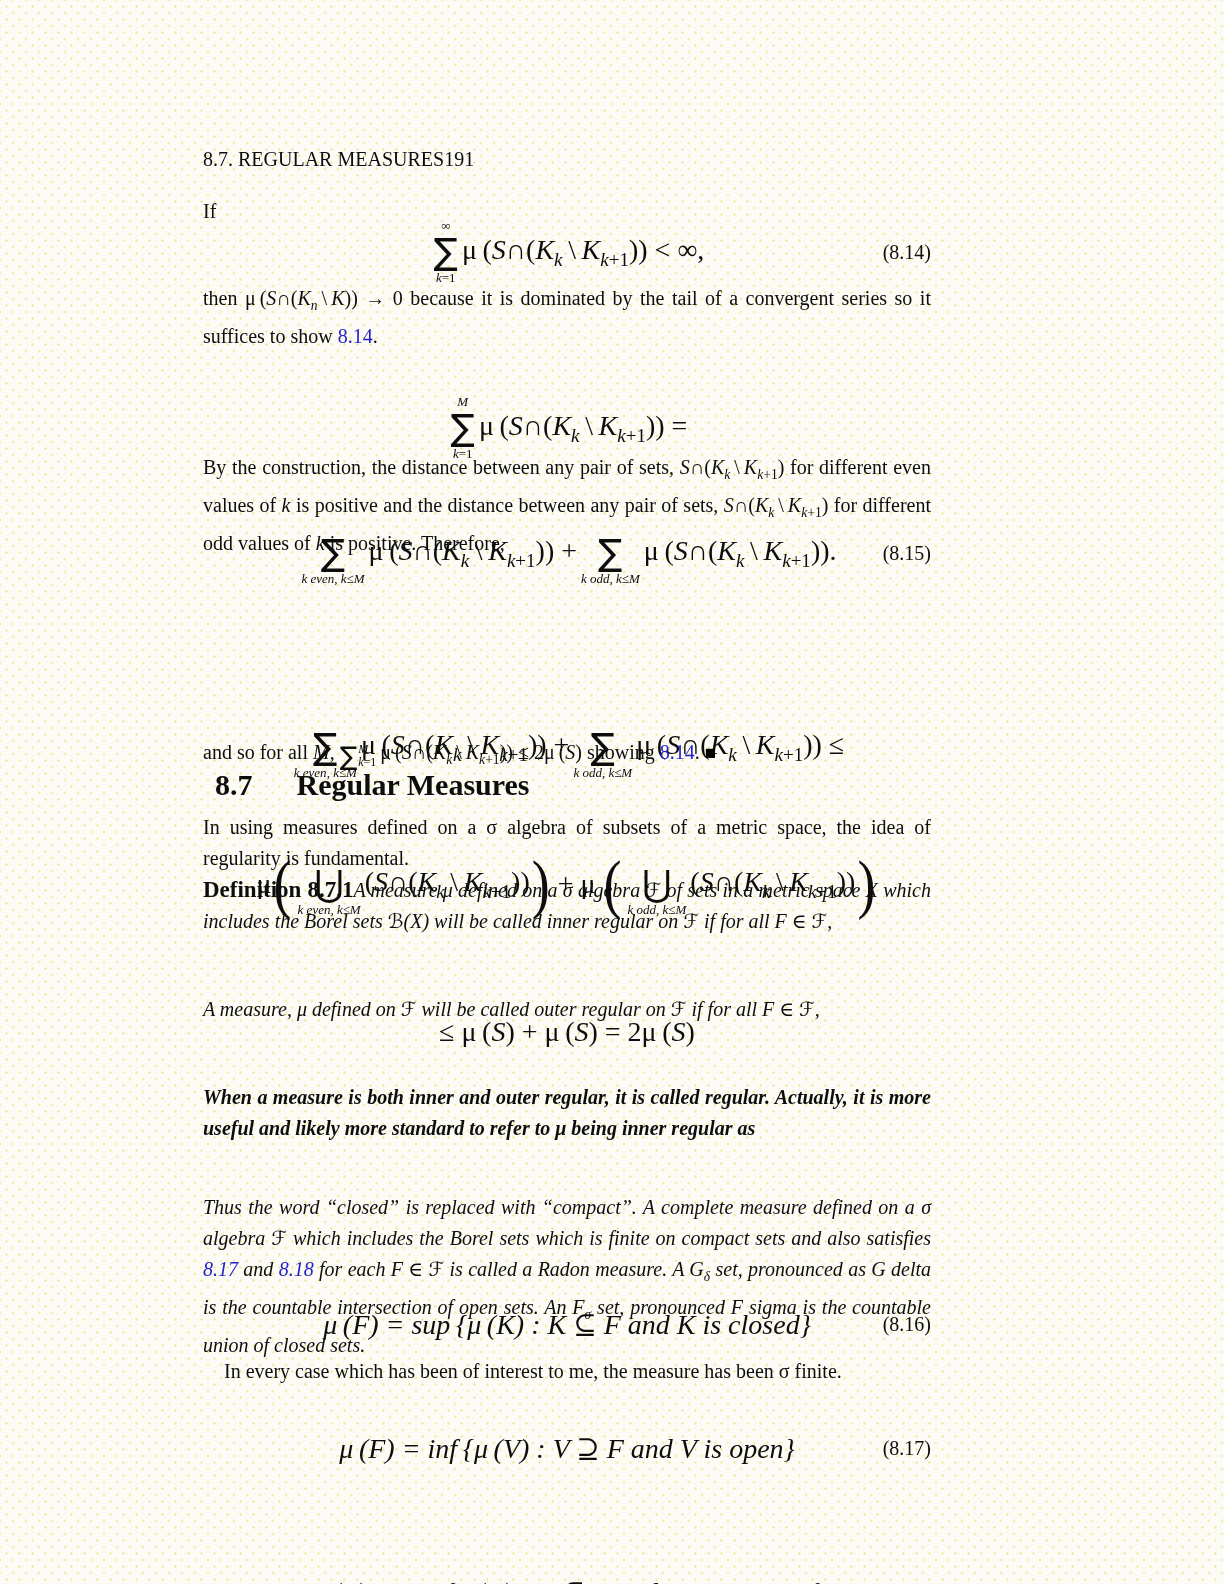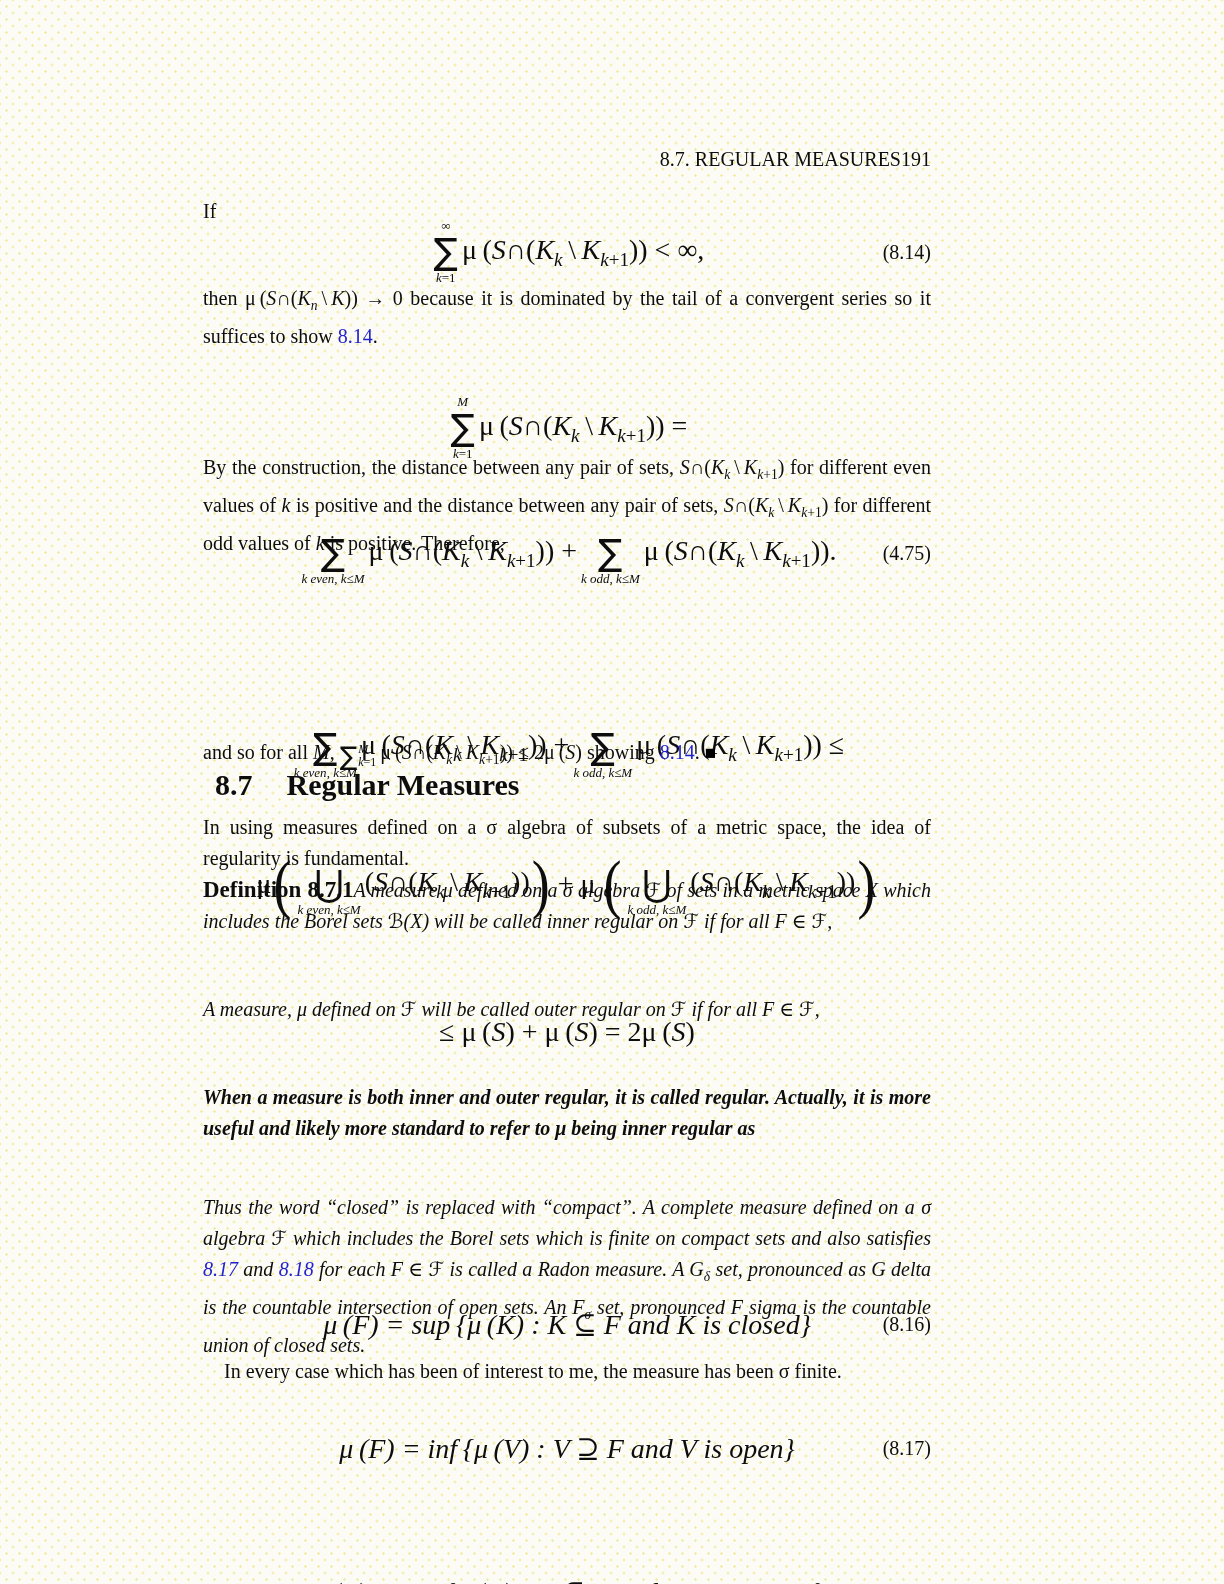--- a/index.html
+++ b/index.html
@@ -10,42 +10,42 @@
       radial-gradient(circle,#f2eca2 1px,transparent 1.45px),
       radial-gradient(circle,#f2eca2 1px,transparent 1.45px);
     background-size:13px 13px;
     background-position:0 0,6.5px 6.5px;
     color:#0d0d0d;
     font-family:"Liberation Serif","DejaVu Serif",serif;
     font-size:20px;
   }
   .content{position:absolute;left:203px;top:0;width:728px;}
   .blk{position:absolute;left:0;width:728px;}
-  .hdr{display:flex;justify-content:flex-end;font-size:20px;}
+  .hdr{display:flex;justify-content:flex-start;font-size:20px;}
   p{margin:0;line-height:31px;text-align:justify;}
   .it{font-style:italic;}
   .indent{text-indent:21px;}
   .ref{color:#2323cc;cursor:pointer;}
   .qed{color:#000;font-size:19px;}
   .equation{display:flex;align-items:center;justify-content:center;position:relative;}
   .eq-tag{position:absolute;right:0;top:50%;transform:translateY(-50%);font-style:normal;}
   .eq-body{display:flex;align-items:center;justify-content:center;white-space:nowrap;}
   .eq-body .mx{font-size:28px;}
   .bigop{display:inline-flex;flex-direction:column;align-items:center;margin:0 4px;}
   .bigop .glyph{font-size:36px;line-height:1;font-family:"DejaVu Sans","DejaVu Serif",sans-serif;}
   .bigop .lt,.bigop .lb{font-size:13px;line-height:1.2;font-style:normal;}
   .bigop.nt{padding-top:15px;}
   .bigp{display:inline-block;font-size:54px;line-height:1;font-weight:300;transform:scaleY(1.22);margin:0 2px;font-family:"Liberation Serif",serif;}
   .plus{margin:0 6px;}
   .isum{display:inline-flex;align-items:center;vertical-align:-6px;}
   .isig{font-size:26px;line-height:1;font-family:"DejaVu Sans","DejaVu Serif",sans-serif;}
   .ss{display:inline-flex;flex-direction:column;font-size:12px;line-height:1.1;margin-left:1px;}
   .scr{font-family:"DejaVu Sans","DejaVu Serif",serif;font-style:italic;}
   .sec-head{font-weight:bold;font-size:30px;padding-left:12px;}
-  .sec-num{margin-right:34px;}
+  .sec-num{margin-right:44px;}
   .def-label{font-weight:bold;font-size:23px;font-style:normal;}
   sub{font-size:0.68em;}
 </style>
 </head>
 <body>
 
 <div class="page">
   <div class="content">
 
     <div class="blk hdr" style="top:148px;">
@@ -86,21 +86,21 @@
             <span class="glyph">∑</span>
             <span class="lb"><i>k even</i>, <i>k</i>≤<i>M</i></span>
           </span>
           <span class="mx">μ (<i>S</i>∩(<i>K</i><sub><i>k</i></sub> \ <i>K</i><sub><i>k</i>+1</sub>)) +</span>
           <span class="bigop nt">
             <span class="glyph">∑</span>
             <span class="lb"><i>k odd</i>, <i>k</i>≤<i>M</i></span>
           </span>
           <span class="mx">μ (<i>S</i>∩(<i>K</i><sub><i>k</i></sub> \ <i>K</i><sub><i>k</i>+1</sub>)).</span>
         </span>
-      <span class="eq-tag">(4.75)</span>
+      <span class="eq-tag">(8.15)</span>
     </div>
 
     <p class="blk" style="top:452px;">By the construction, the distance between any pair of sets, <i>S</i>∩(<i>K</i><sub><i>k</i></sub> \ <i>K</i><sub><i>k</i>+1</sub>) for different even values of <i>k</i> is positive and the distance between any pair of sets, <i>S</i>∩(<i>K</i><sub><i>k</i></sub> \ <i>K</i><sub><i>k</i>+1</sub>) for different odd values of <i>k</i> is positive. Therefore,</p>
 
     <div class="blk equation" style="top:532px;height:58px;">
       <span class="eq-body">
           <span class="bigop nt">
             <span class="glyph">∑</span>
             <span class="lb"><i>k even</i>, <i>k</i>≤<i>M</i></span>
           </span>

